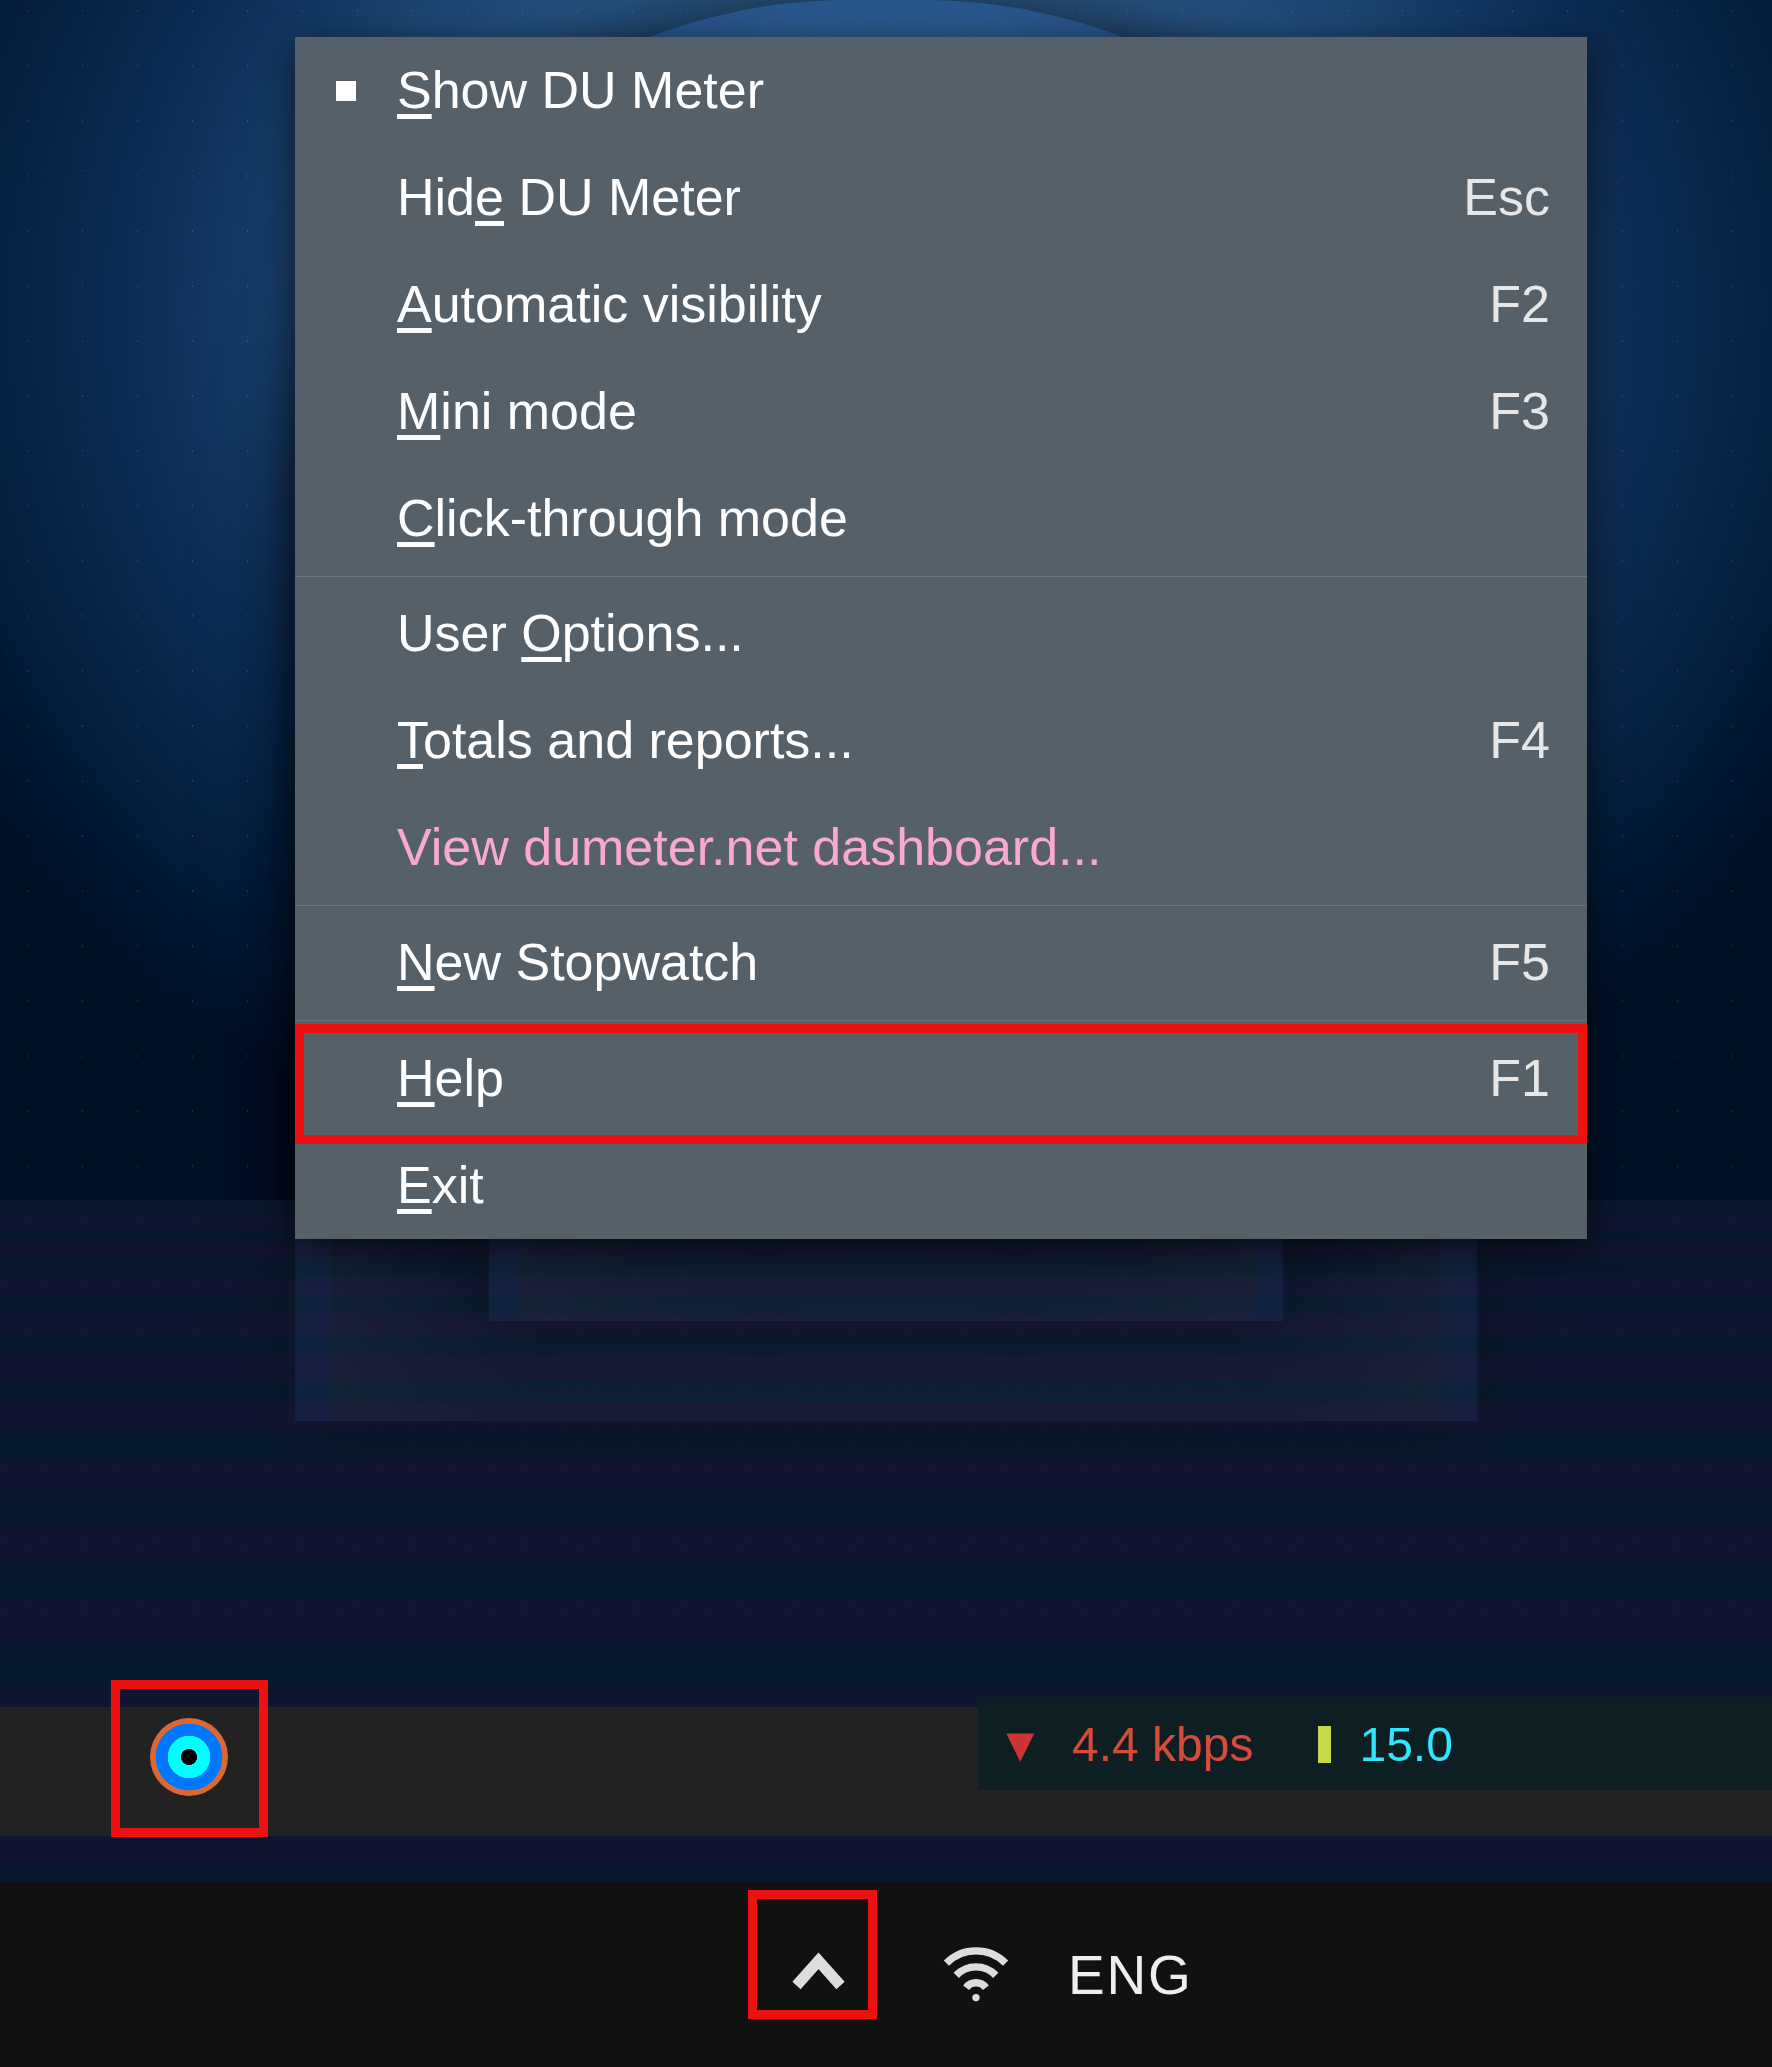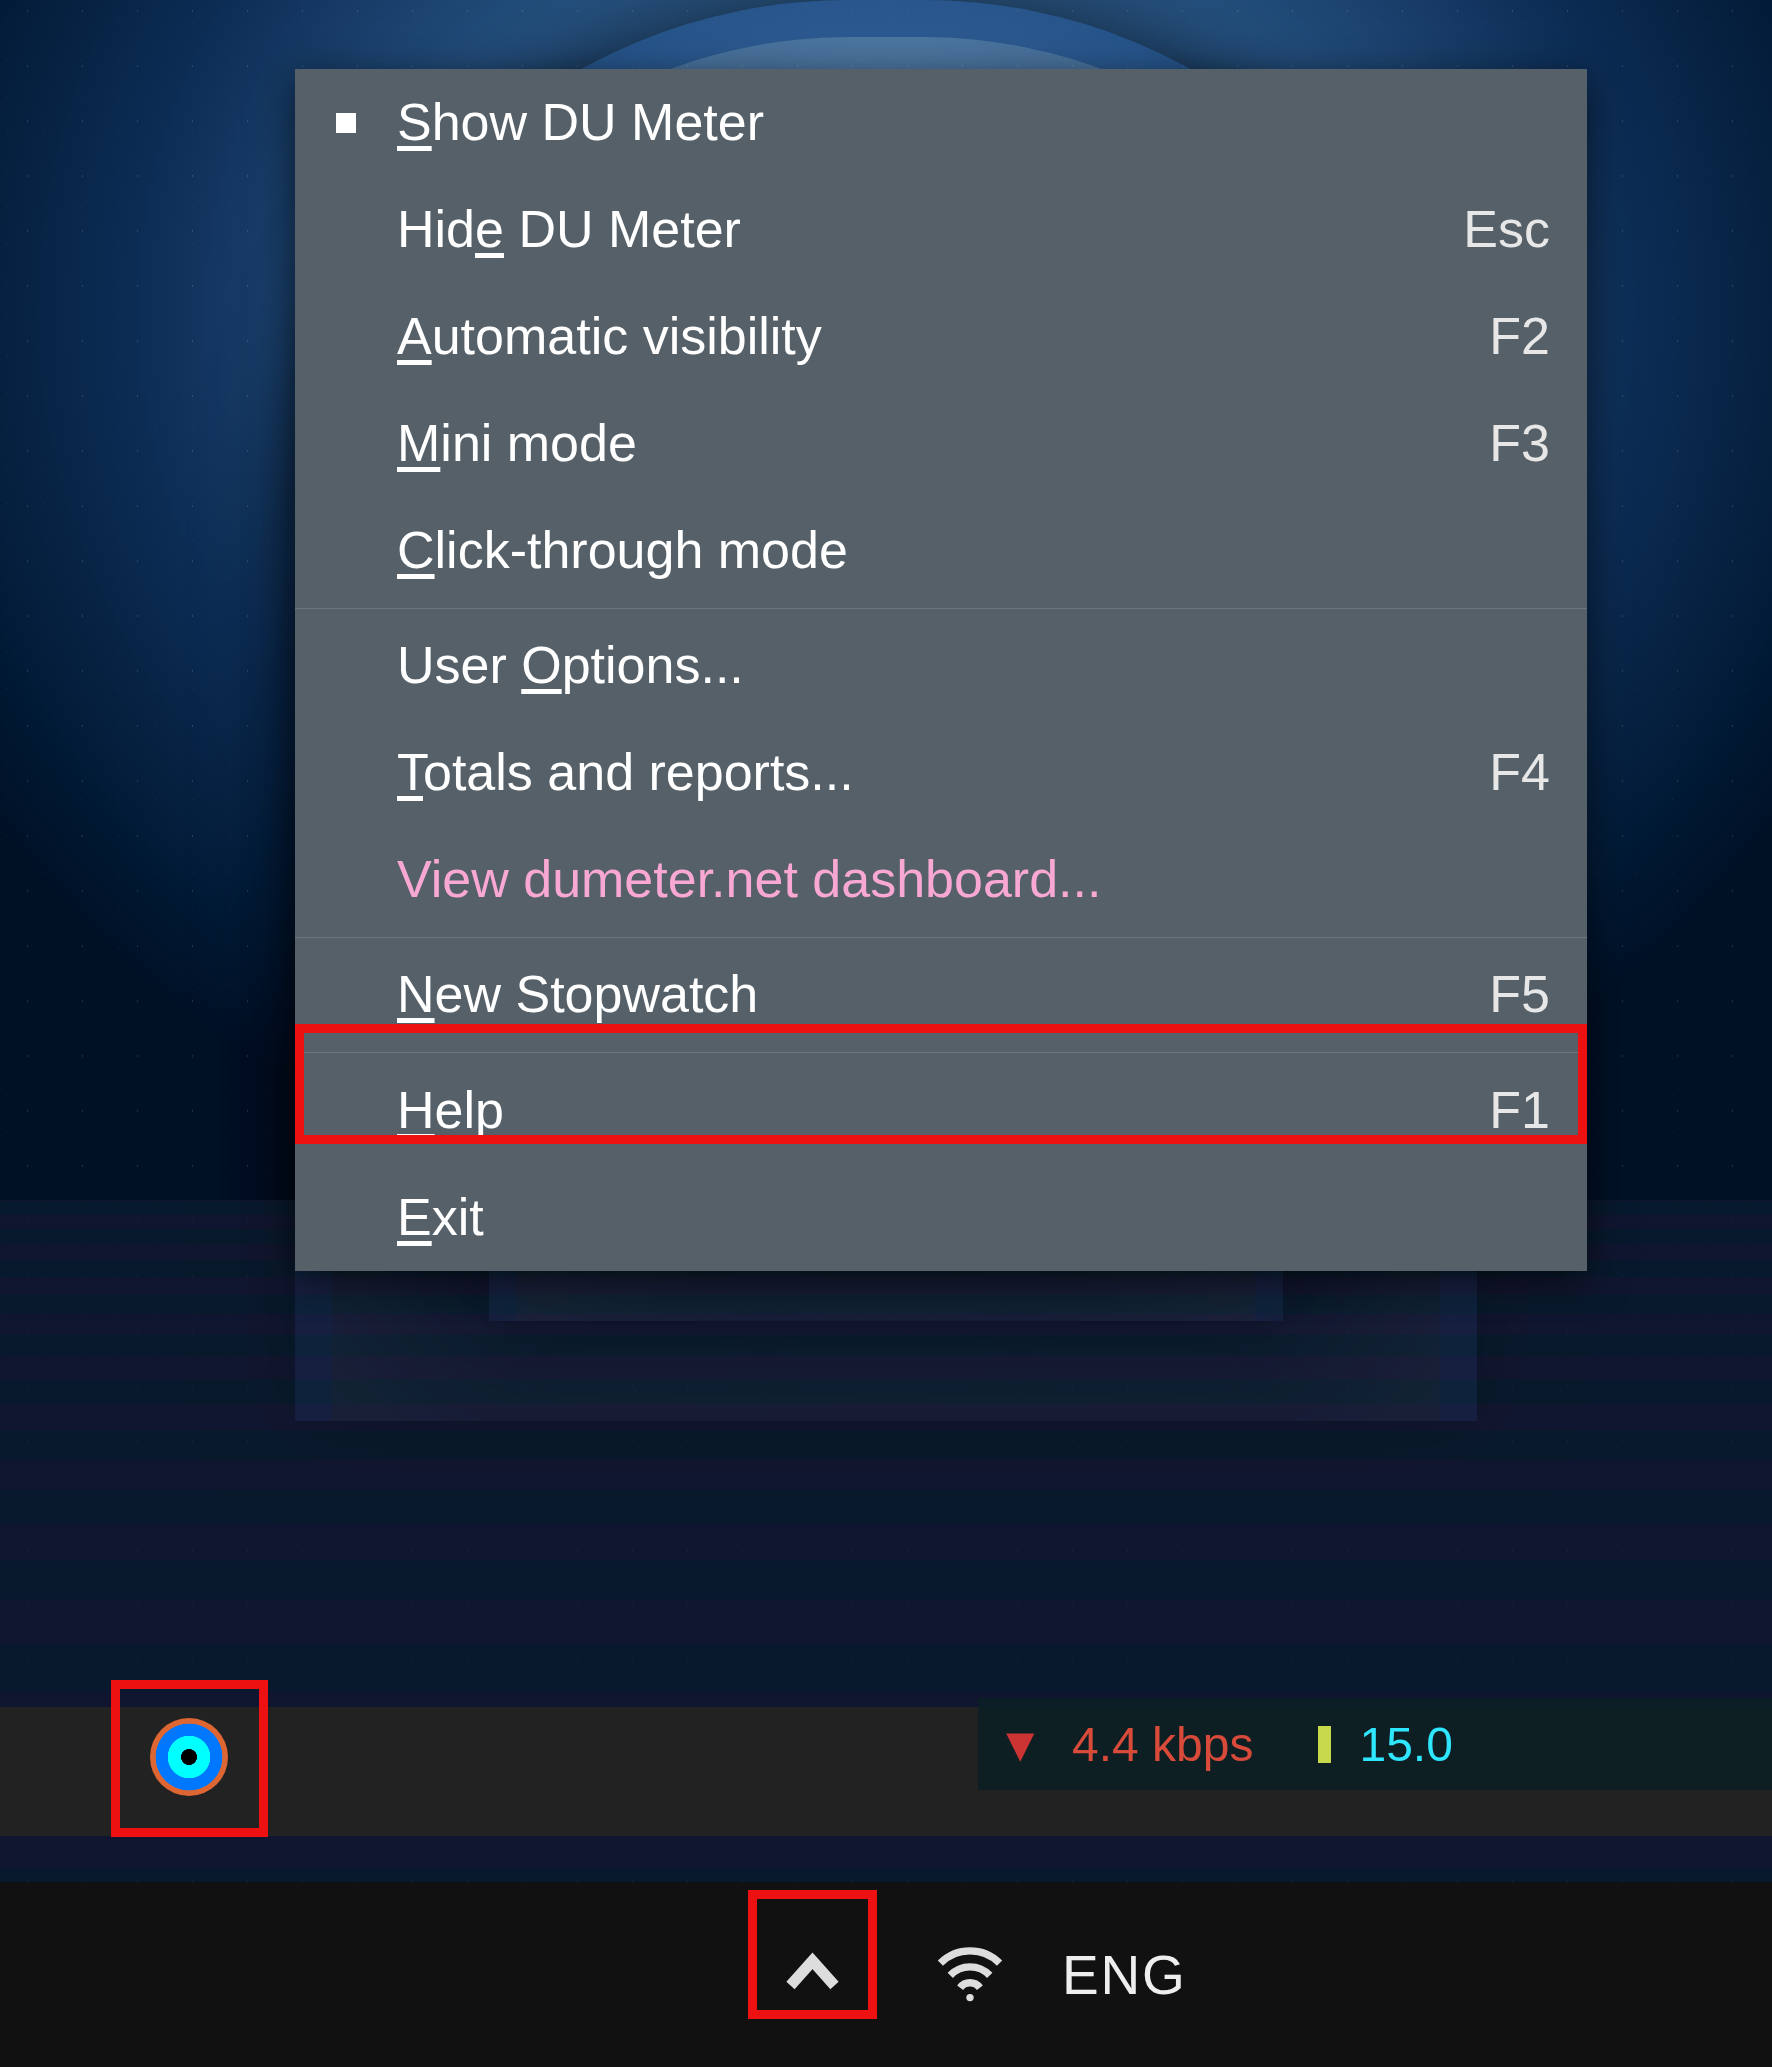--- a/index.html
+++ b/index.html
@@ -24,21 +24,21 @@
     background:repeating-linear-gradient(0deg,#223 0 23px,#1a2430 23px 46px);
     transform:perspective(738px) rotateX(55deg);transform-origin:top;
     opacity:.7;}
 
   
   .redbox{position:absolute;border:9.2px solid #e11;box-sizing:border-box;pointer-events:none;}
 
   
   .menu{position:absolute;left:295px;top:37px;width:1292px;
     background:#556068;color:#fff;font-size:52px;line-height:1.15;
-    box-shadow:0 9.2px 37px rgba(0,0,0,.6);margin-top:32px;}
+    box-shadow:0 9.2px 37px rgba(0,0,0,.6);}
   .menu .item{display:flex;align-items:center;height:107px;
     padding:0 37px 0 0;white-space:nowrap;cursor:default;}
   .menu .item .check{width:102px;display:flex;justify-content:center;}
   .menu .item .check .dot{width:20px;height:20px;background:#fff;}
   .menu .item .lbl{flex:1;}
   .menu .item .accel{color:#e7e7e7;}
   .menu .item.disabled{color:#f9a8d4;}
   .menu .item.hover{background:#8fb5ad;color:#0f1a1a;}
   .menu hr{border:none;border-top:1.8px solid #6d767d;margin:3.7px 0;}
   
@@ -55,21 +55,21 @@
   .du-widget .up-bar{width:13px;height:37px;background:#c7d84b;margin-left:37px;}
   .du-widget .up-val{color:#2fe6ff;}
 
   .tray-icon{position:absolute;width:102px;height:102px;display:flex;
     align-items:center;justify-content:center;}
   .eye{width:78px;height:78px;border-radius:50%;
     background:radial-gradient(circle at 50% 50%,#000 0 14%,#0ff 15% 38%,#07f 39% 60%,#d63 61% 100%);}
 
   
   .taskbar{position:absolute;left:0;right:0;bottom:0;height:185px;
-    background:#111;display:flex;align-items:center;color:#eee;font-size:55px;}
+    background:#111;display:flex;align-items:center;color:#eee;font-size:55px;padding-left:6px;}
   .taskbar .chev{width:111px;height:111px;display:flex;align-items:center;
     justify-content:center;margin-left:757px;}
   .taskbar .chev svg{width:55px;height:55px;stroke:#ddd;stroke-width:8;fill:none;}
   .taskbar .wifi{margin-left:65px;}
   .taskbar .wifi svg{width:74px;height:74px;stroke:#ddd;stroke-width:6;fill:none;}
   .taskbar .lang{margin-left:55px;letter-spacing:1.8px;}
 </style>
 </head>
 <body>
 

